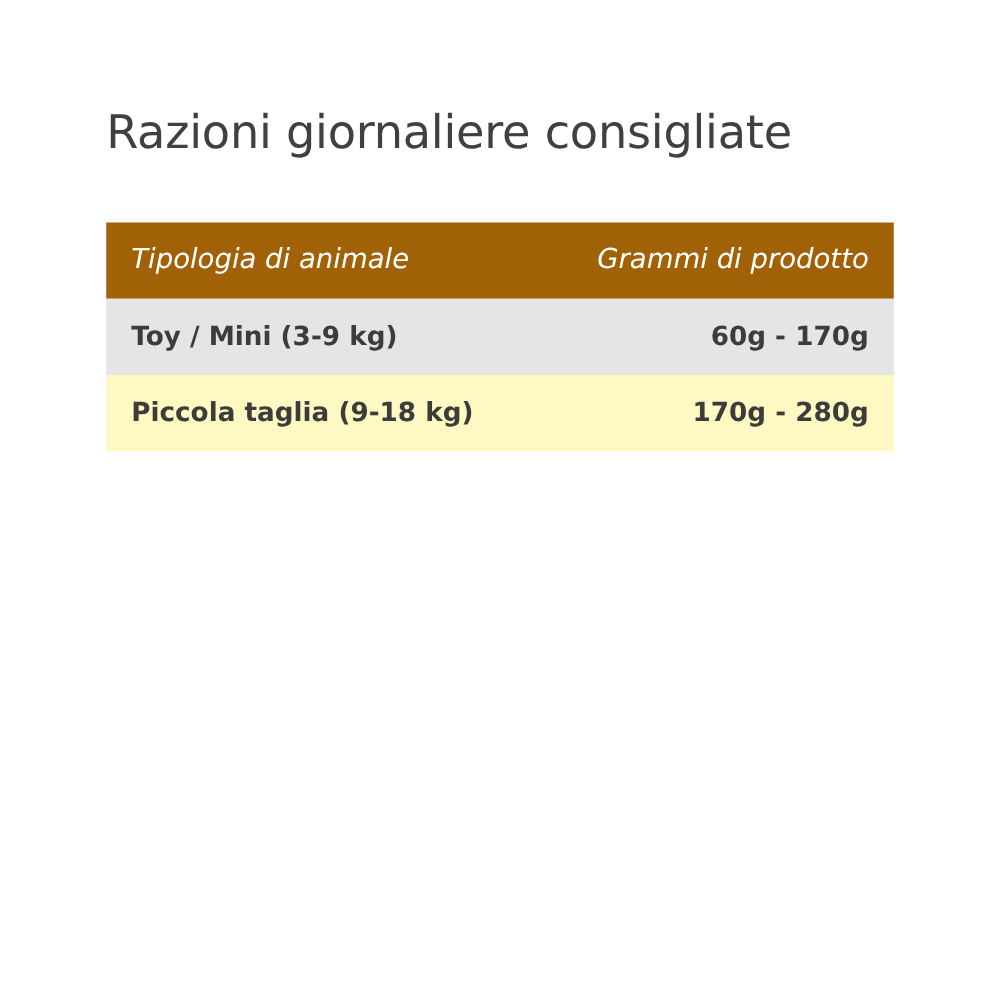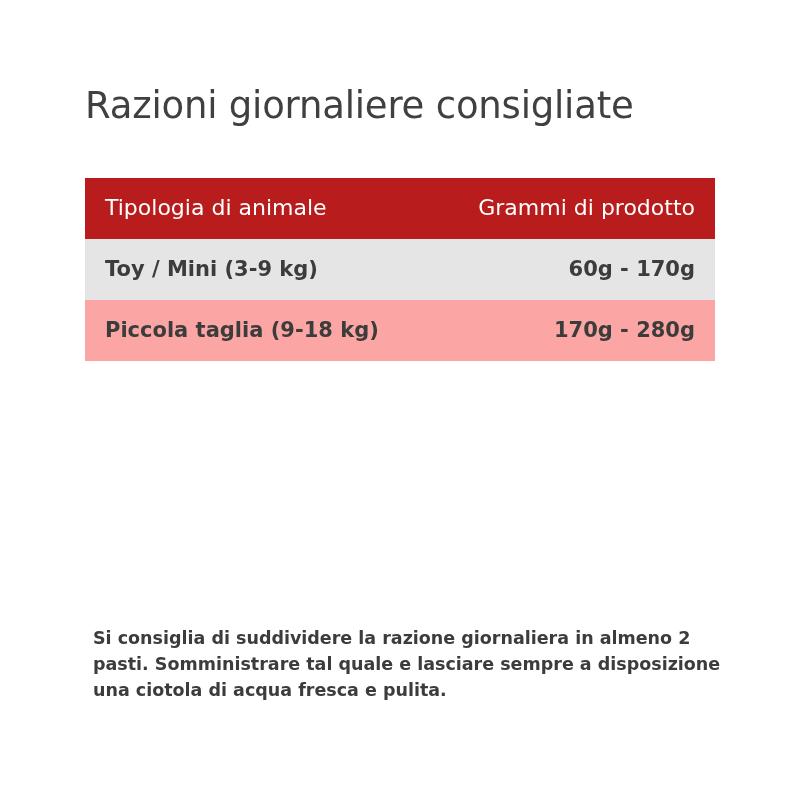--- a/index.html
+++ b/index.html
@@ -33,34 +33,35 @@
   }
   .table {
     position: absolute;
     left: 85px;
     top: 178px;
     width: 630px;
     border-collapse: collapse;
     table-layout: fixed;
   }
   .table tr.header-row {
-    background: #b91c1c;
+    background: #a16207;
+    font-style: italic;
   }
   .table tr.header-row td {
     color: #ffffff;
     font-size: 22px;
     font-weight: 400;
     padding: 16px 20px 17px 20px;
     line-height: 28px;
   }
   .table tr.row-light {
     background: #e5e5e5;
   }
   .table tr.row-mid {
-    background: #fca5a5;
+    background: #fef9c3;
   }
   .table td {
     font-size: 21px;
     color: #3c3c3b;
     font-weight: bold;
     padding: 16px 20px 17px 20px;
     line-height: 28px;
     vertical-align: middle;
   }
   .table td.col-left {
@@ -103,15 +104,14 @@
         <td class="col-left">Toy / Mini (3-9 kg)</td>
         <td class="col-right">60g - 170g</td>
       </tr>
       <tr class="row-mid">
         <td class="col-left">Piccola taglia (9-18 kg)</td>
         <td class="col-right">170g - 280g</td>
       </tr>
     </tbody>
   </table>
 
-  <div class="note">Si consiglia di suddividere la razione giornaliera in almeno 2 pasti. Somministrare tal quale e lasciare sempre a disposizione una ciotola di acqua fresca e pulita.</div>
 
 </div>
 
 </body></html>

